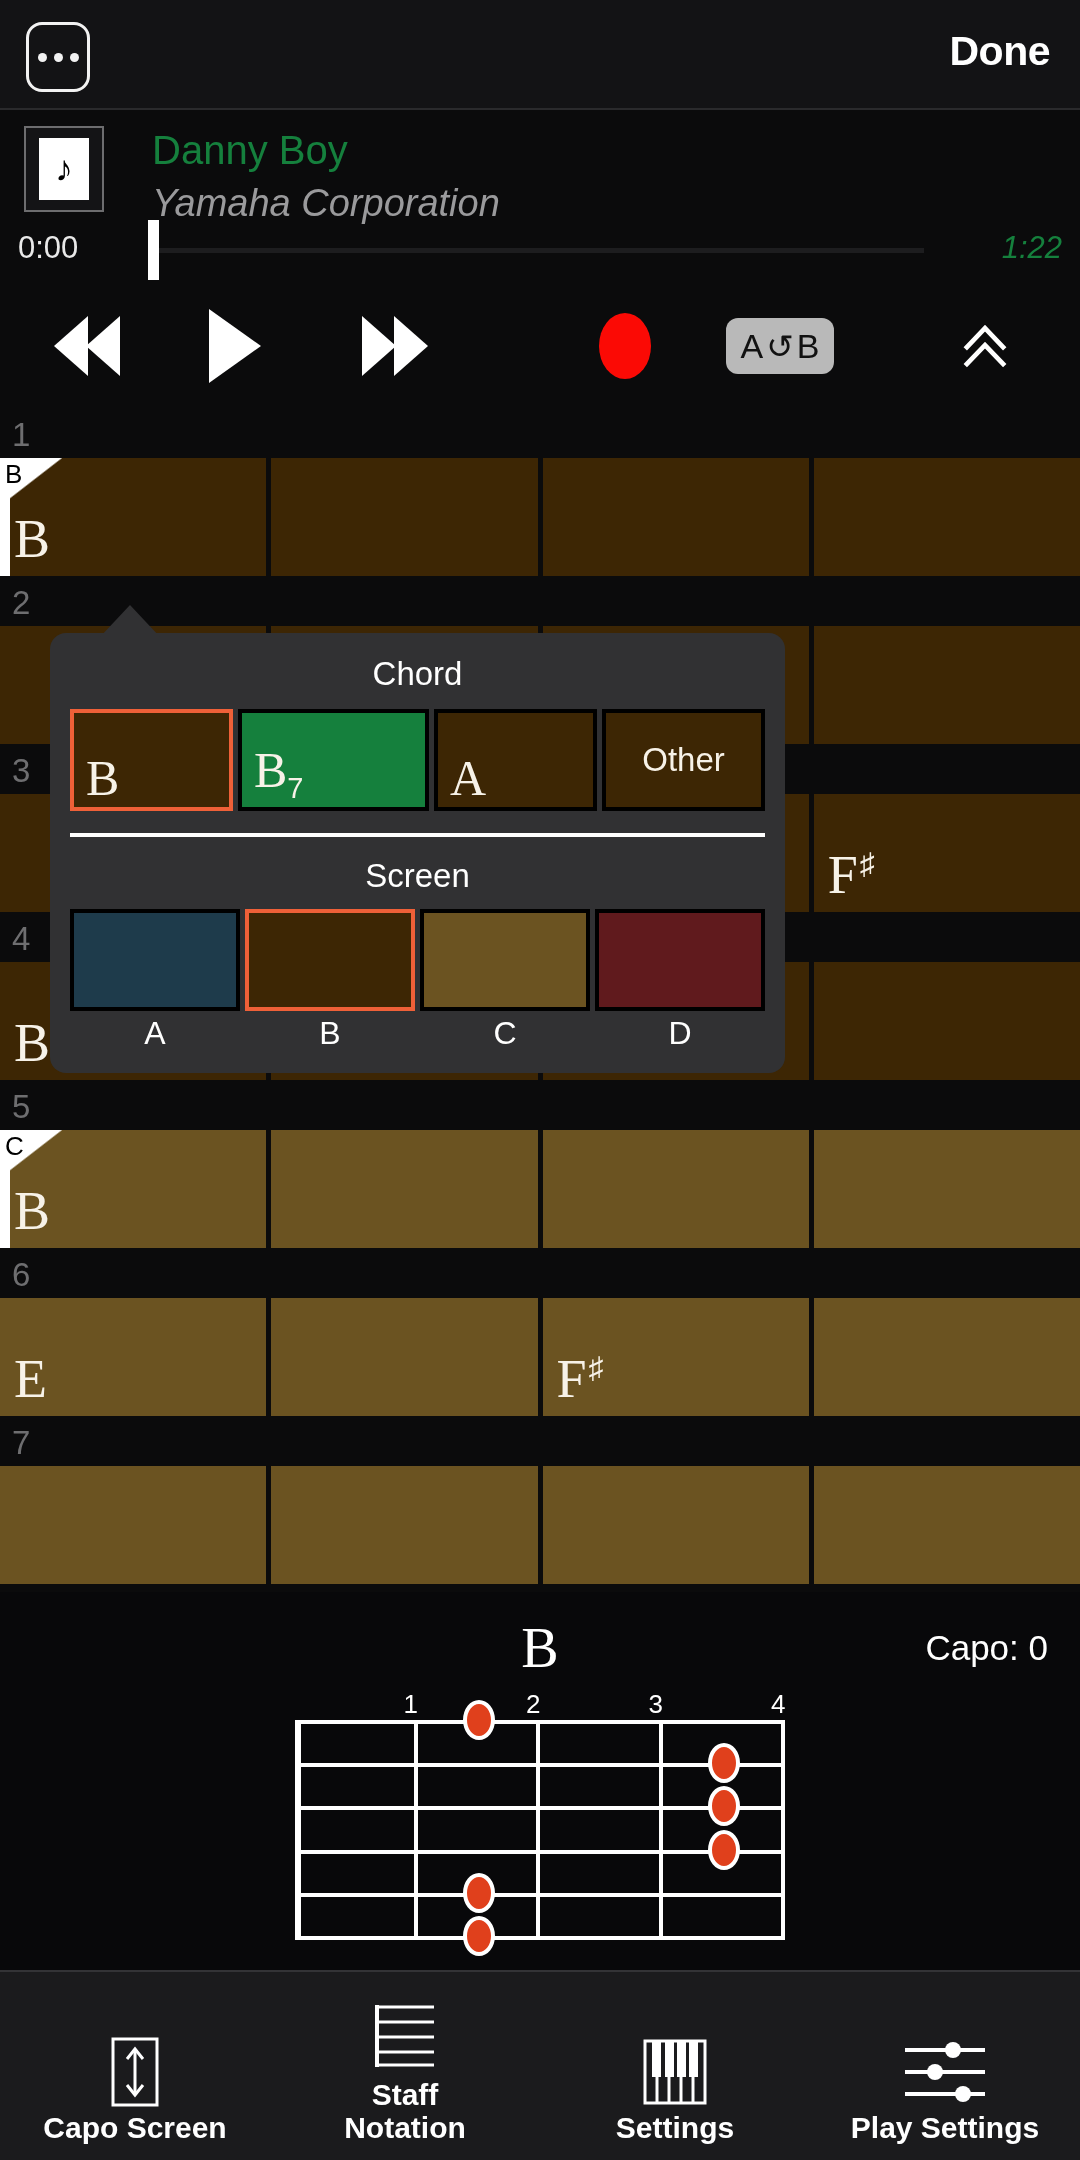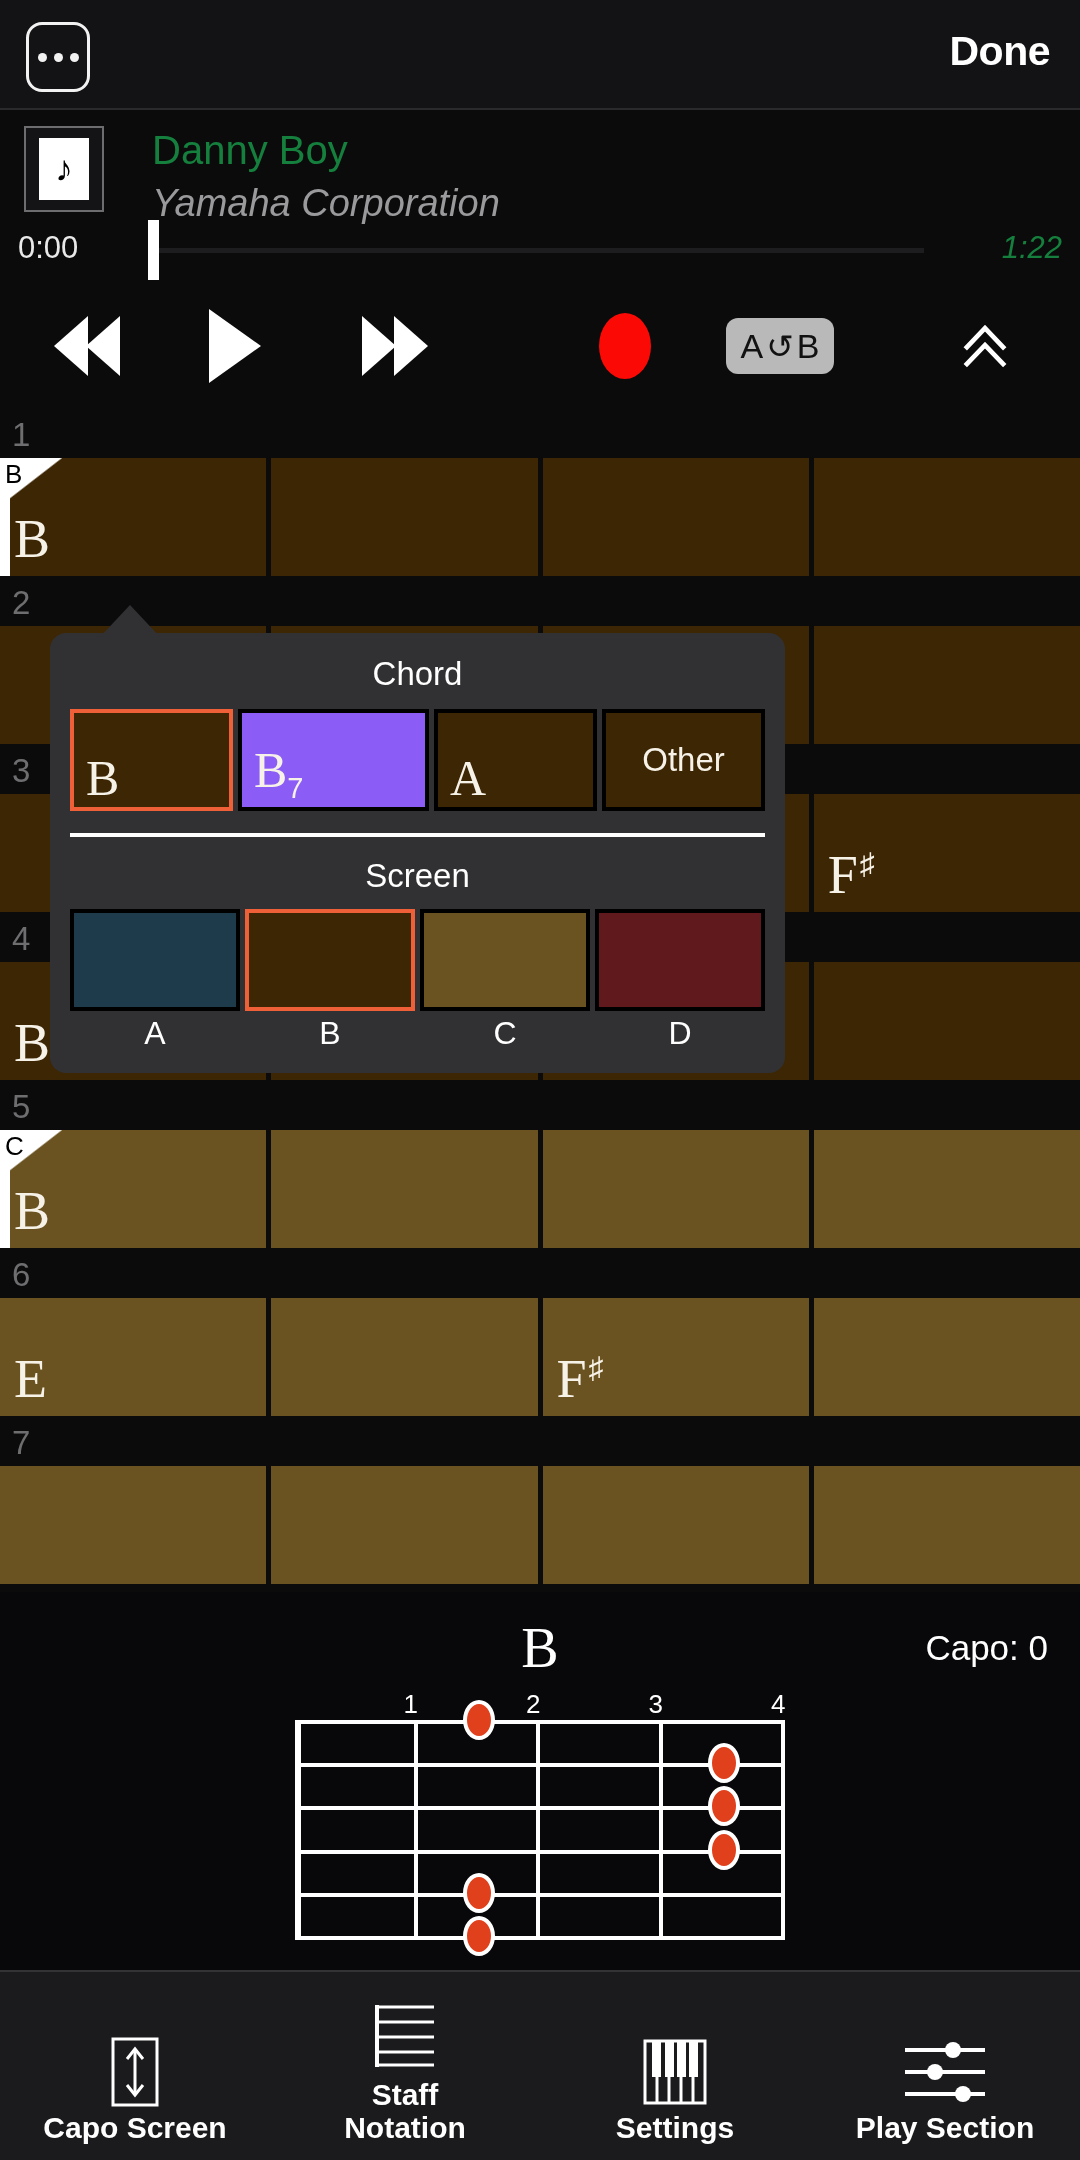--- a/index.html
+++ b/index.html
@@ -284,21 +284,21 @@
       </div>
     </div>
 
   <div class="popup-arrow"></div>
   <div class="popup">
     <div class="pop-label" style="padding-top:22px;">Chord</div>
     <div class="pop-row" id="chord-row" style="margin-top:16px;">
         <div class="swatch sel" style="background: rgb(61, 38, 4);">
           <div class="txt">B</div>
         </div>
-        <div class="swatch" style="background: #8b5cf6; padding-left: 28px;">
+        <div class="swatch" style="background: #15803d; padding-left: 28px;">
           <div class="txt">B<sub>7</sub></div>
         </div>
         <div class="swatch" style="background: rgb(61, 38, 4);">
           <div class="txt">A</div>
         </div>
         <div class="swatch" style="background: rgb(61, 38, 4);">
           <div class="ctr">Other</div>
         </div>
       </div>
     <div class="divider"></div>
@@ -392,17 +392,17 @@
         <div class="tb-icon">
           <svg width="88" height="64" viewBox="0 0 88 64">
             <line x1="4" y1="10" x2="84" y2="10" stroke="#fff" stroke-width="4"></line>
             <line x1="4" y1="32" x2="84" y2="32" stroke="#fff" stroke-width="4"></line>
             <line x1="4" y1="54" x2="84" y2="54" stroke="#fff" stroke-width="4"></line>
             <circle cx="52" cy="10" r="8" fill="#fff"></circle>
             <circle cx="34" cy="32" r="8" fill="#fff"></circle>
             <circle cx="62" cy="54" r="8" fill="#fff"></circle>
           </svg>
         </div>
-        <div class="tb-label">Play Section</div>
+        <div class="tb-label">Play Settings</div>
       </div>
     </div>
 
 </div>
 
 </body></html>

